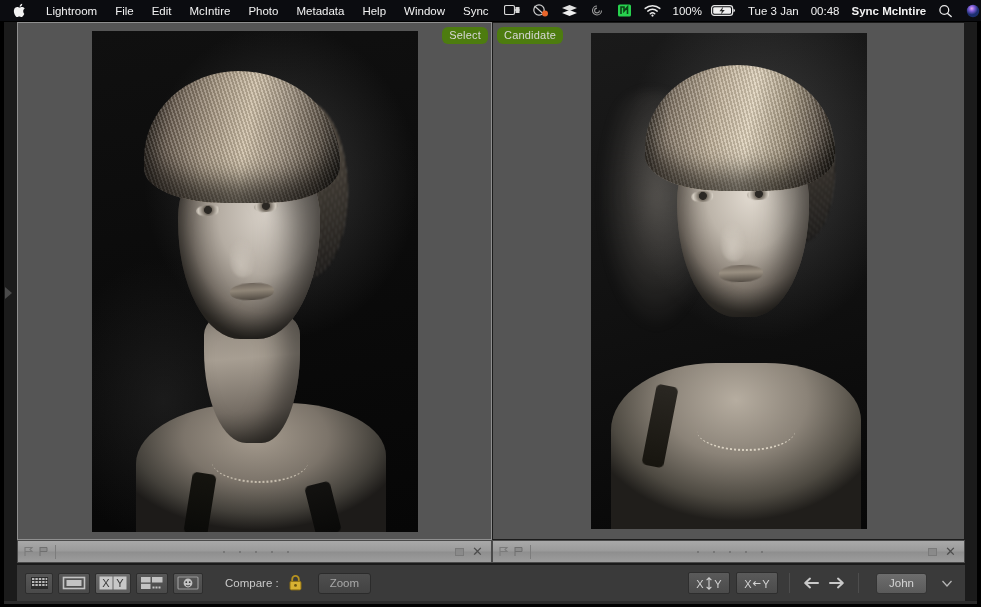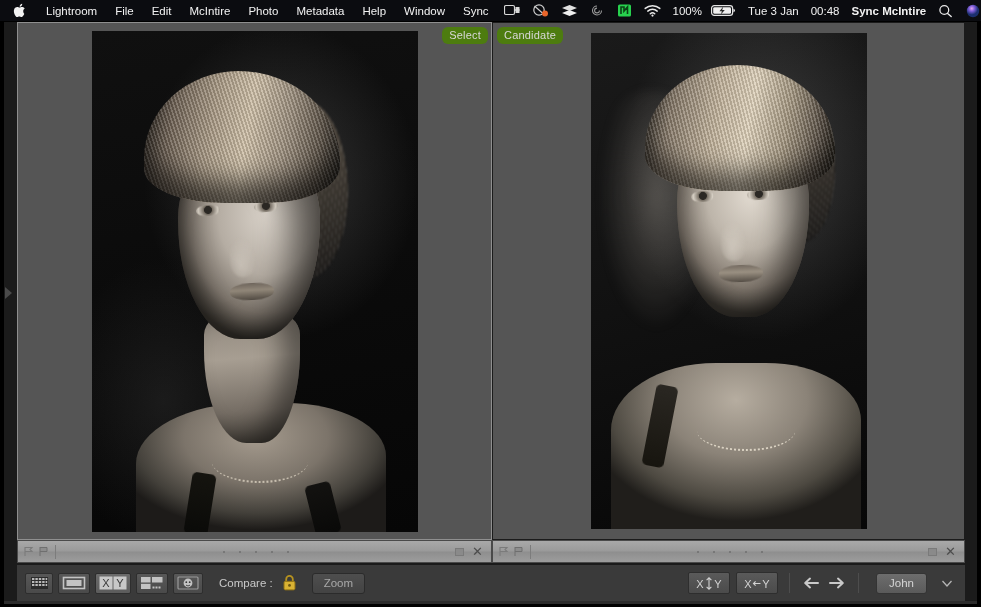--- a/index.html
+++ b/index.html
@@ -310,21 +310,21 @@
     height:21px; min-width:28px;
     background:linear-gradient(180deg,#585858,#4a4a4a);
     border:1px solid #2e2e2e;
     border-radius:2px;
     display:flex; align-items:center; justify-content:center;
     padding:0 3px;
   }
   .vbtn.on{ background:linear-gradient(180deg,#6b6b6b,#5c5c5c); }
 
   .tb-compare-label{
-    color:#c9c9c9; font-size:11.5px; margin-left:16px; margin-right:8px; white-space:nowrap;
+    color:#c9c9c9; font-size:11.5px; margin-left:22px; margin-right:8px; white-space:nowrap;
   }
   .lockbtn{
     width:17px;height:19px; display:flex;align-items:center;justify-content:center;
   }
   .zoomblock{ margin-left:9px; width:124px; position:relative; height:28px; }
   .zoomblock .zlabels{
     display:flex; justify-content:space-between;
     font-size:9.5px; color:#b9b9b9; line-height:10px; padding:0 1px;
   }
   .ztrack{

